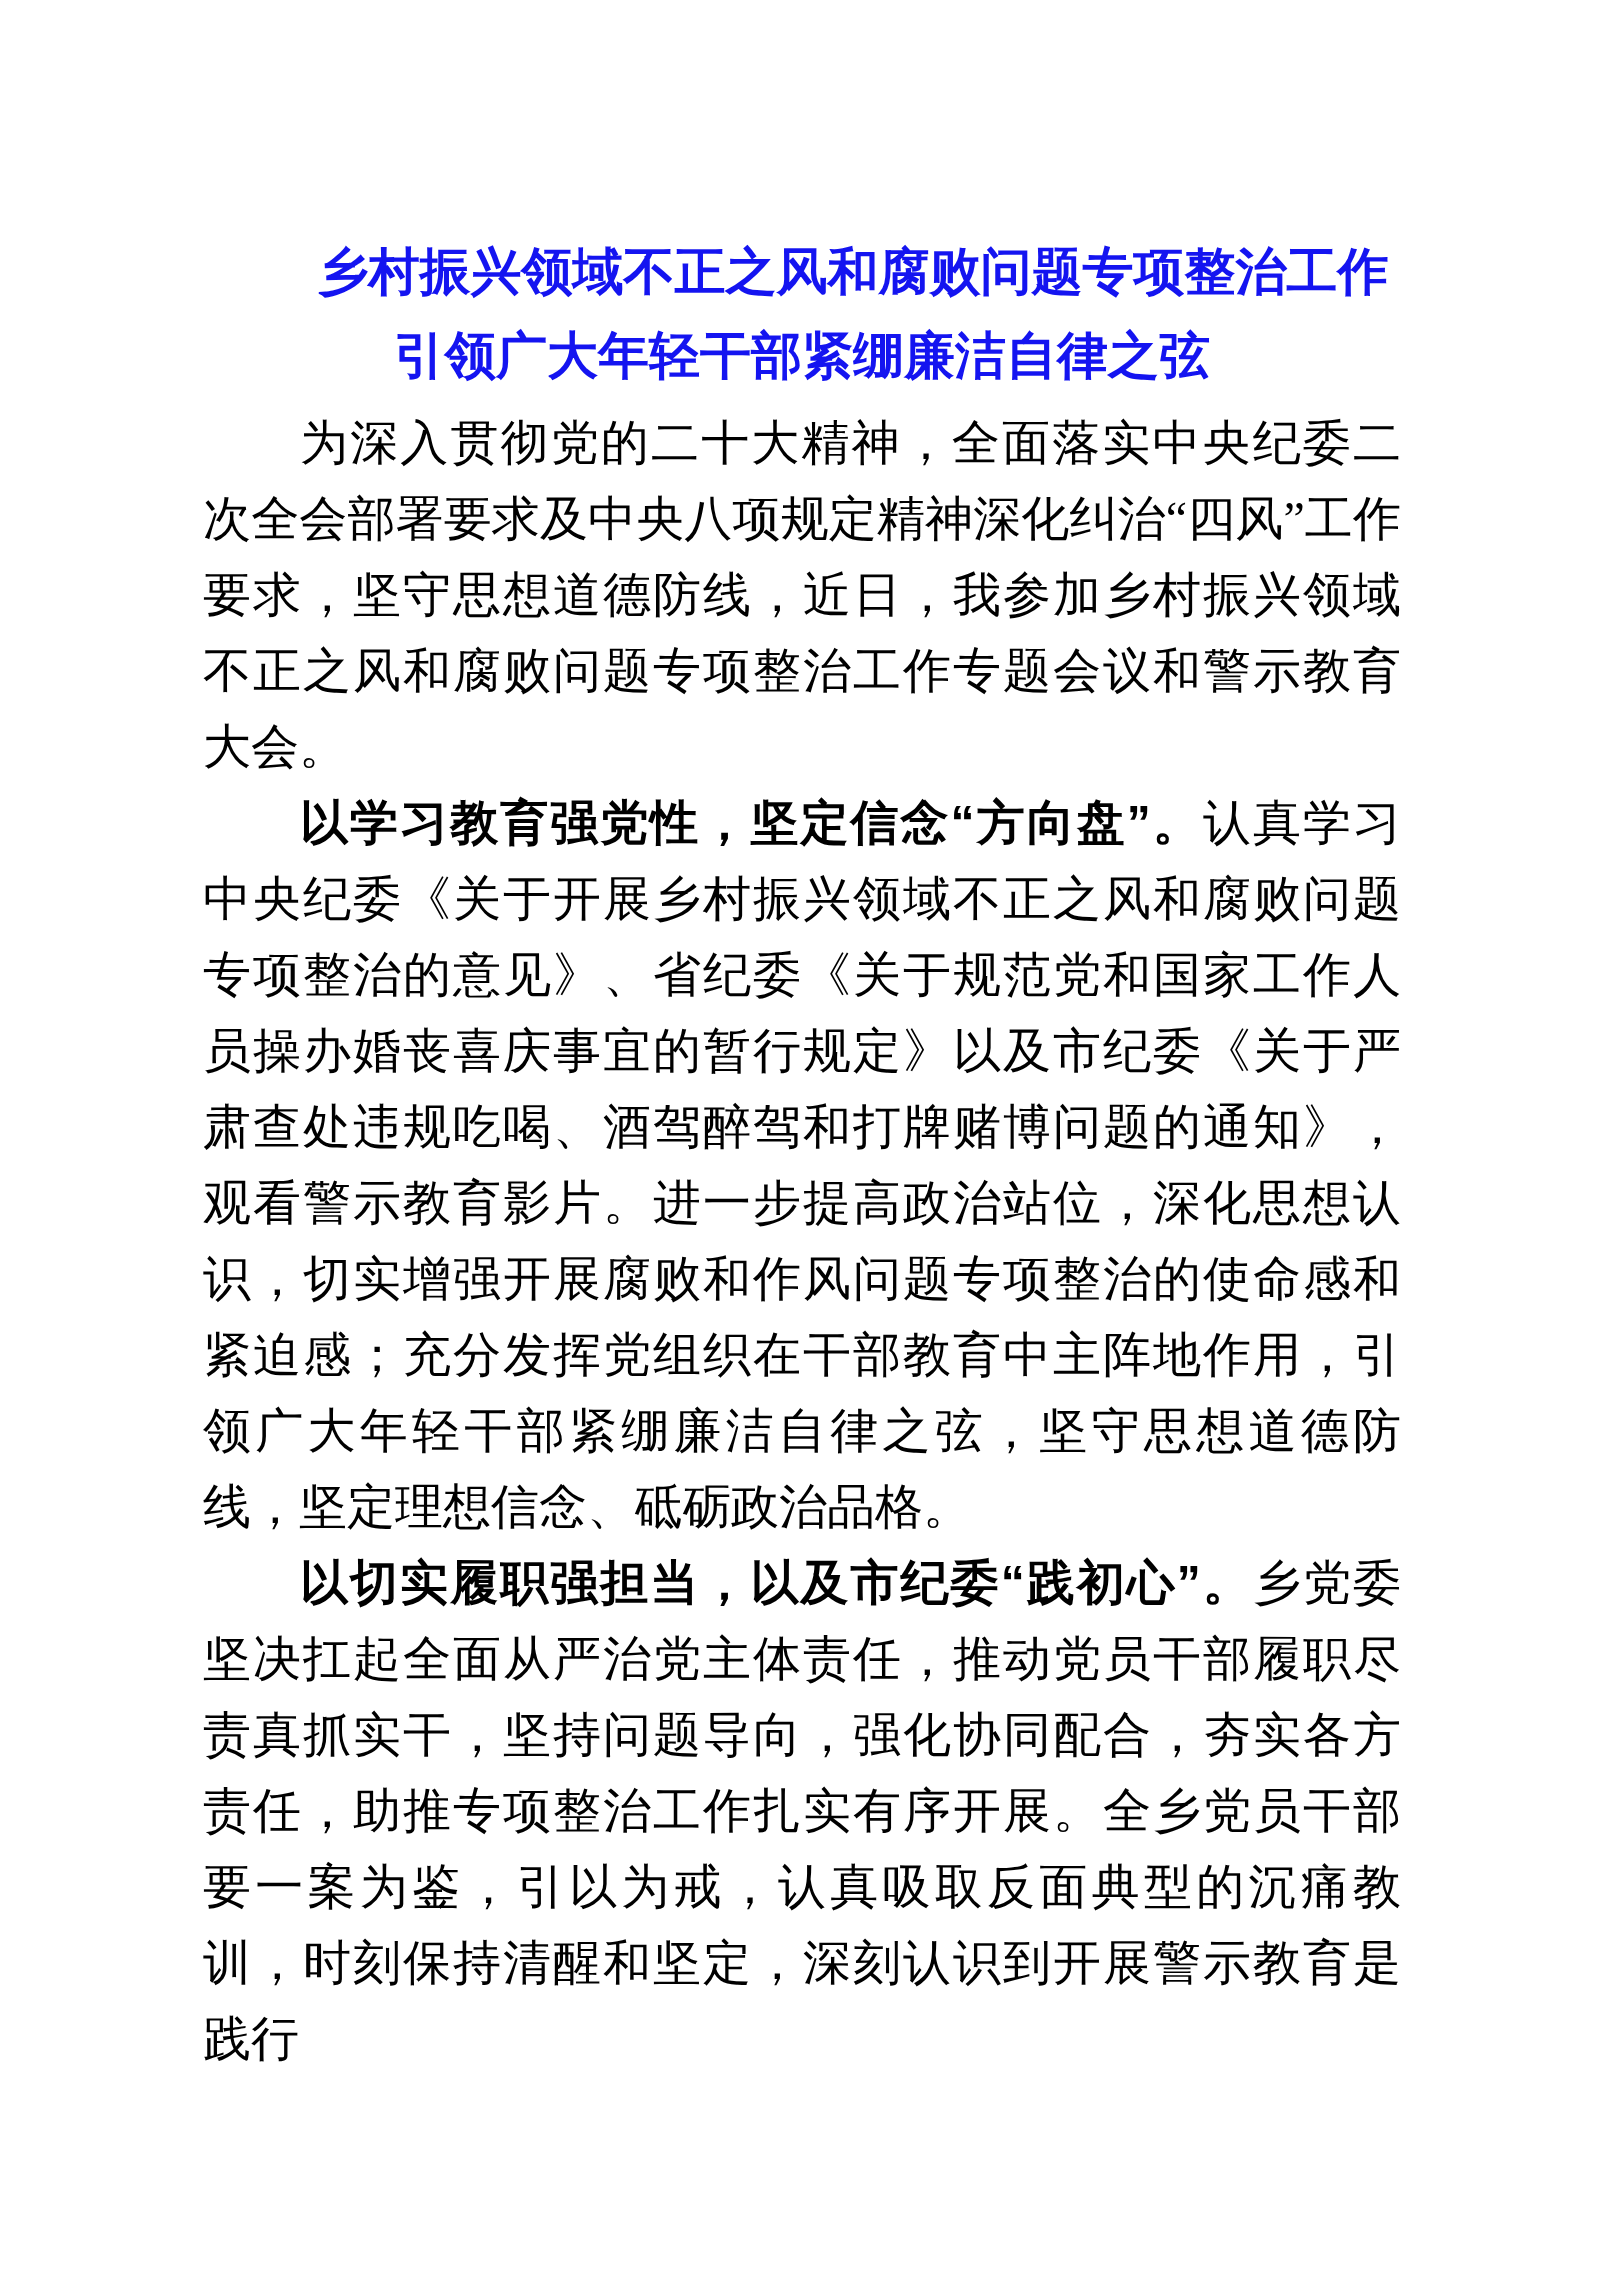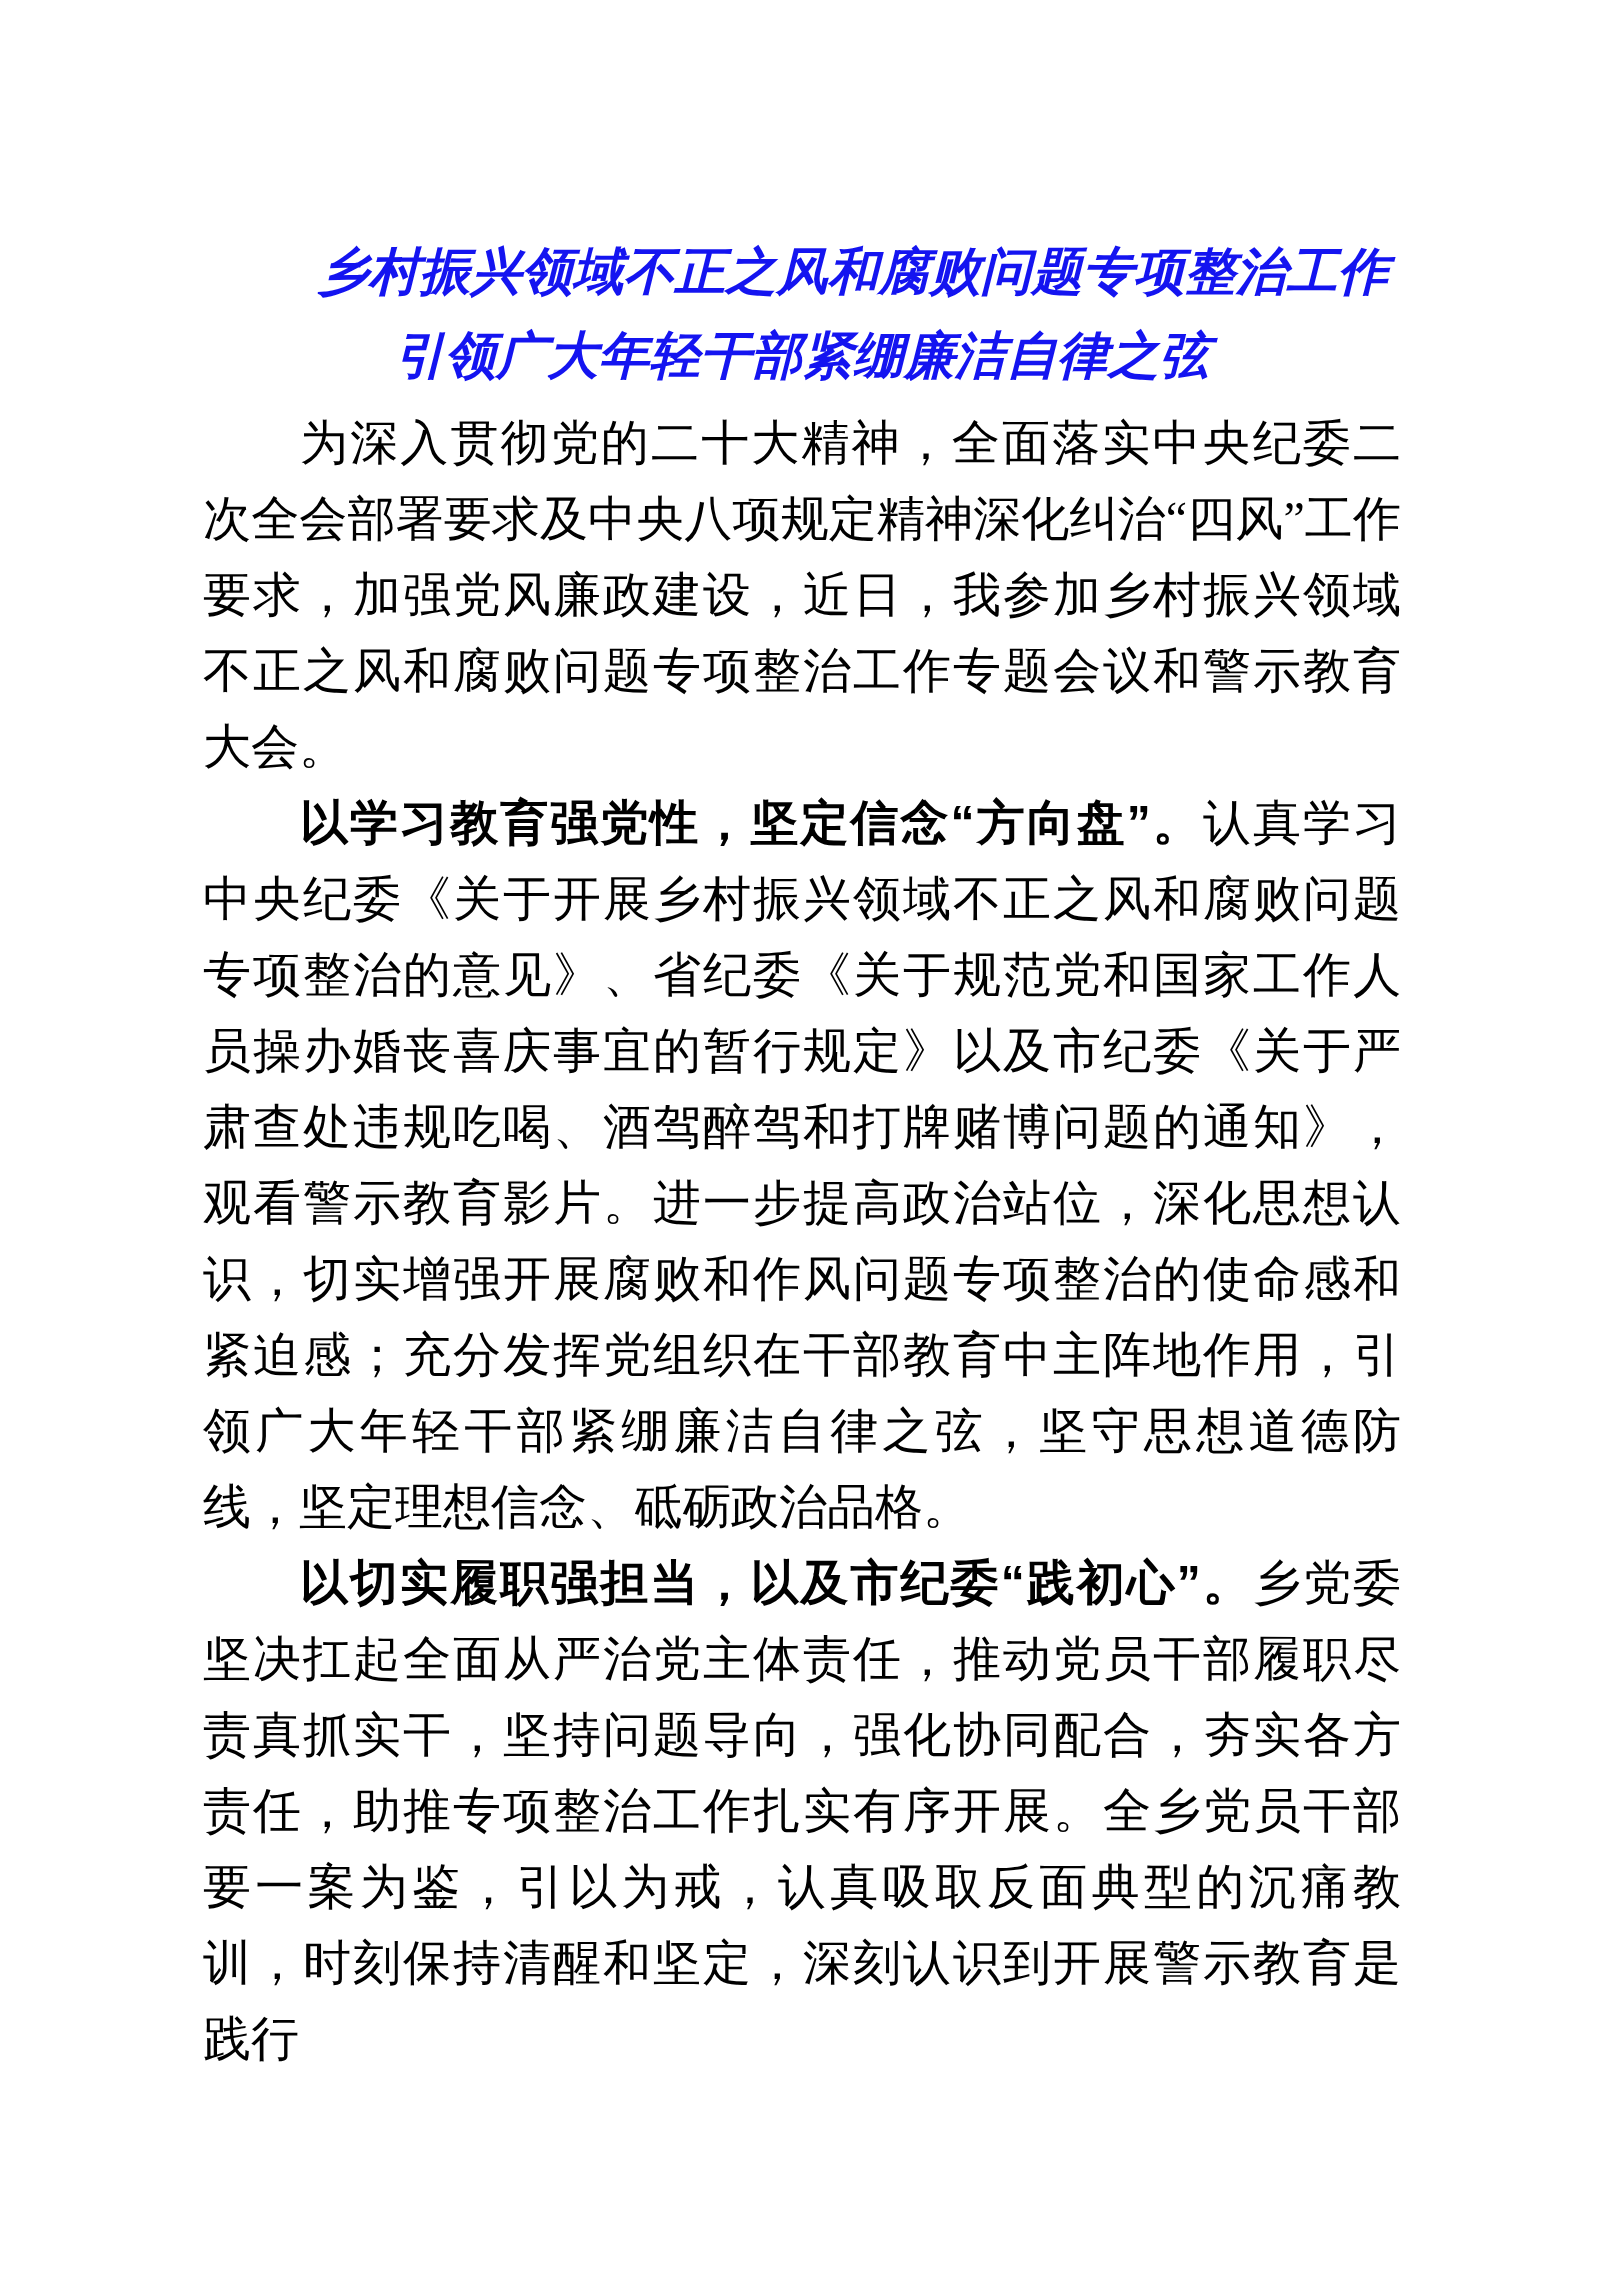--- a/index.html
+++ b/index.html
@@ -48,29 +48,29 @@
   .lead {
     font-family: "Liberation Sans", sans-serif;
     font-weight: bold;
   }
 </style>
 </head>
 <body>
 
 <div class="page" style="background: rgb(255, 255, 255);">
 
-  <h1 class="doc-title" style="color: rgb(20, 20, 240); font-style: italic;">
+  <h1 class="doc-title" style="color: rgb(20, 20, 240);">
     <div class="title-line-1">乡村振兴领域不正之风和腐败问题专项整治工作</div>
     <div class="title-line-2">引领广大年轻干部紧绷廉洁自律之弦</div>
   </h1>
 
   <div class="body-text">
 
     <p class="body-para">
-      <span>为深入贯彻党的二十大精神，全面落实中央纪委二次全会部署要求及中央八项规定精神深化纠治“四风”工作要求，加强党风廉政建设，近日，我参加乡村振兴领域不正之风和腐败问题专项整治工作专题会议和警示教育大会。</span>
+      <span>为深入贯彻党的二十大精神，全面落实中央纪委二次全会部署要求及中央八项规定精神深化纠治“四风”工作要求，坚守思想道德防线，近日，我参加乡村振兴领域不正之风和腐败问题专项整治工作专题会议和警示教育大会。</span>
     </p>
 
     <p class="body-para">
       <span class="lead">以学习教育强党性，坚定信念“方向盘”。</span><span>认真学习中央纪委《关于开展乡村振兴领域不正之风和腐败问题专项整治的意见》、省纪委《关于规范党和国家工作人员操办婚丧喜庆事宜的暂行规定》以及市纪委《关于严肃查处违规吃喝、酒驾醉驾和打牌赌博问题的通知》，观看警示教育影片。进一步提高政治站位，深化思想认识，切实增强开展腐败和作风问题专项整治的使命感和紧迫感；充分发挥党组织在干部教育中主阵地作用，引领广大年轻干部紧绷廉洁自律之弦，坚守思想道德防线，坚定理想信念、砥砺政治品格。</span>
     </p>
 
     <p class="body-para">
       <span class="lead">以切实履职强担当，以及市纪委“践初心”。</span><span>乡党委坚决扛起全面从严治党主体责任，推动党员干部履职尽责真抓实干，坚持问题导向，强化协同配合，夯实各方责任，助推专项整治工作扎实有序开展。全乡党员干部要一案为鉴，引以为戒，认真吸取反面典型的沉痛教训，时刻保持清醒和坚定，深刻认识到开展警示教育是践行</span>
     </p>
 

